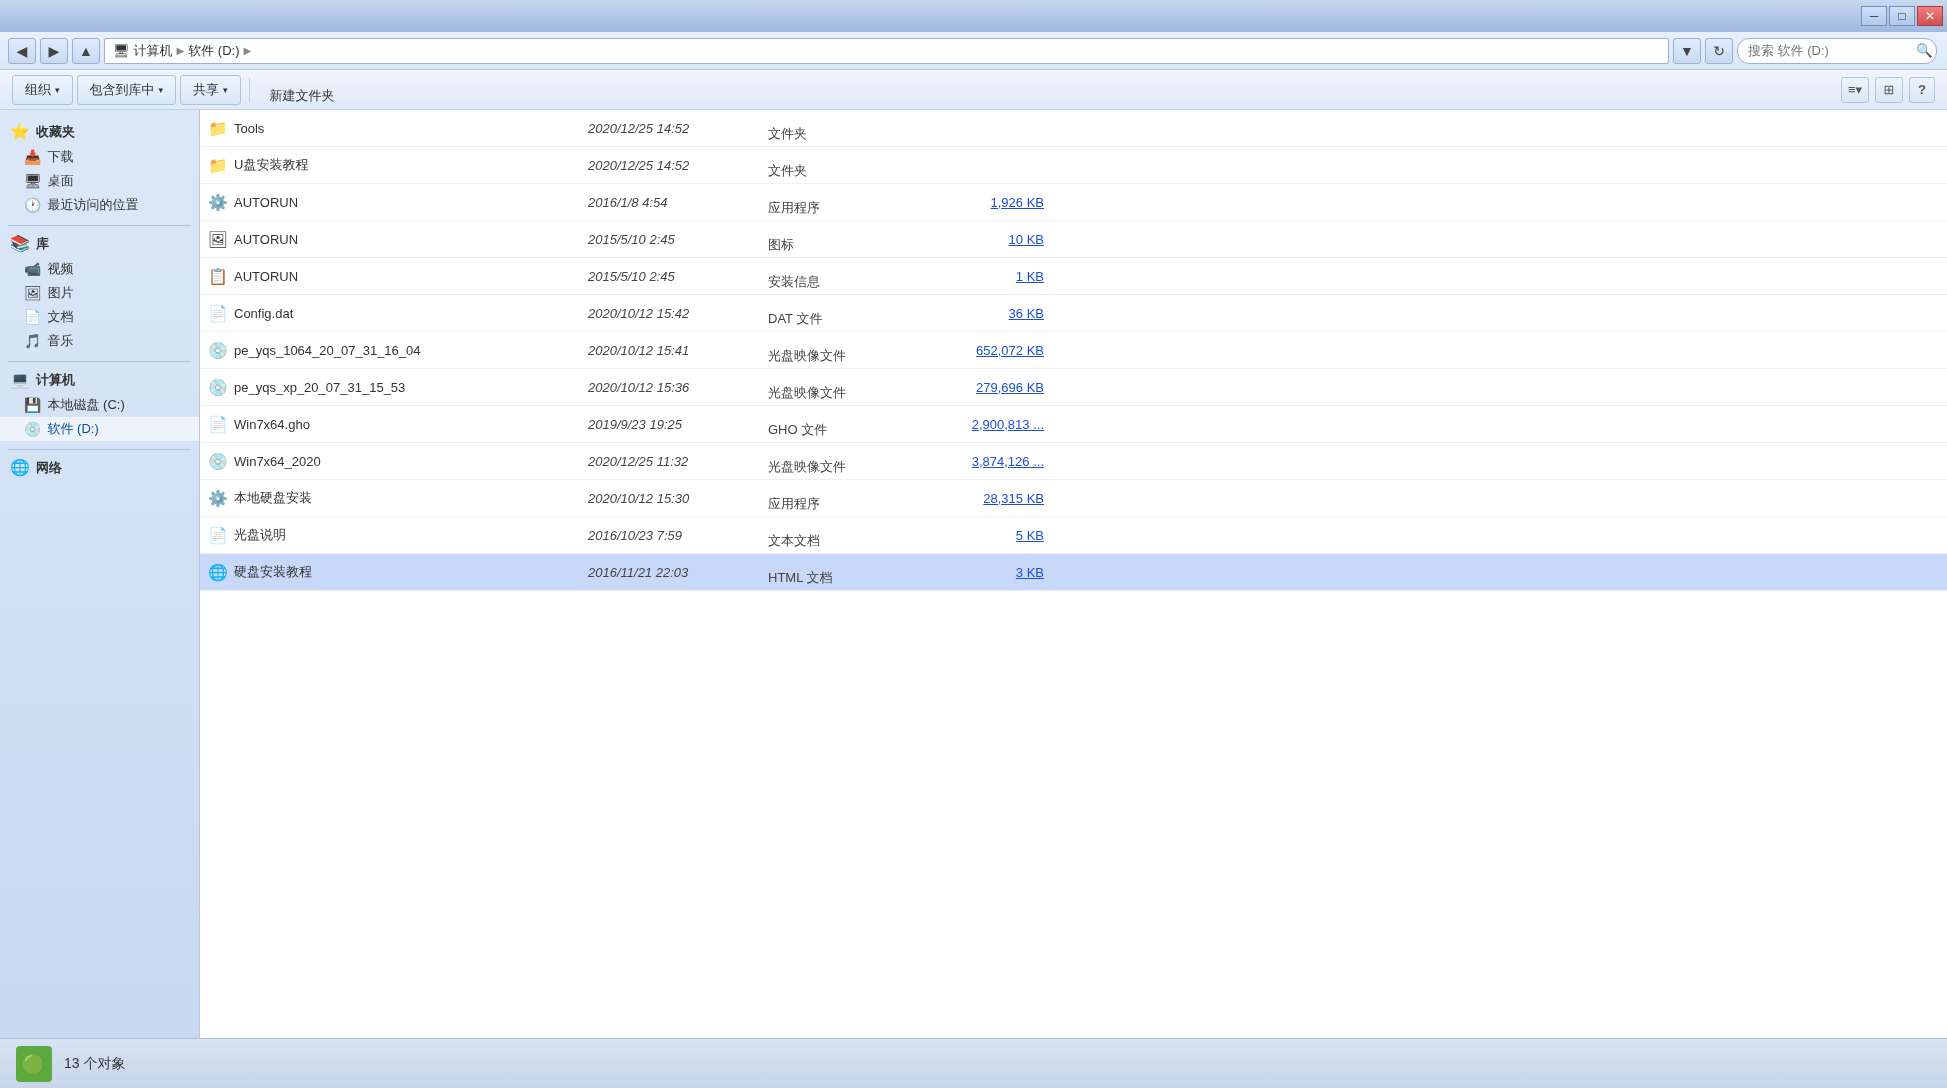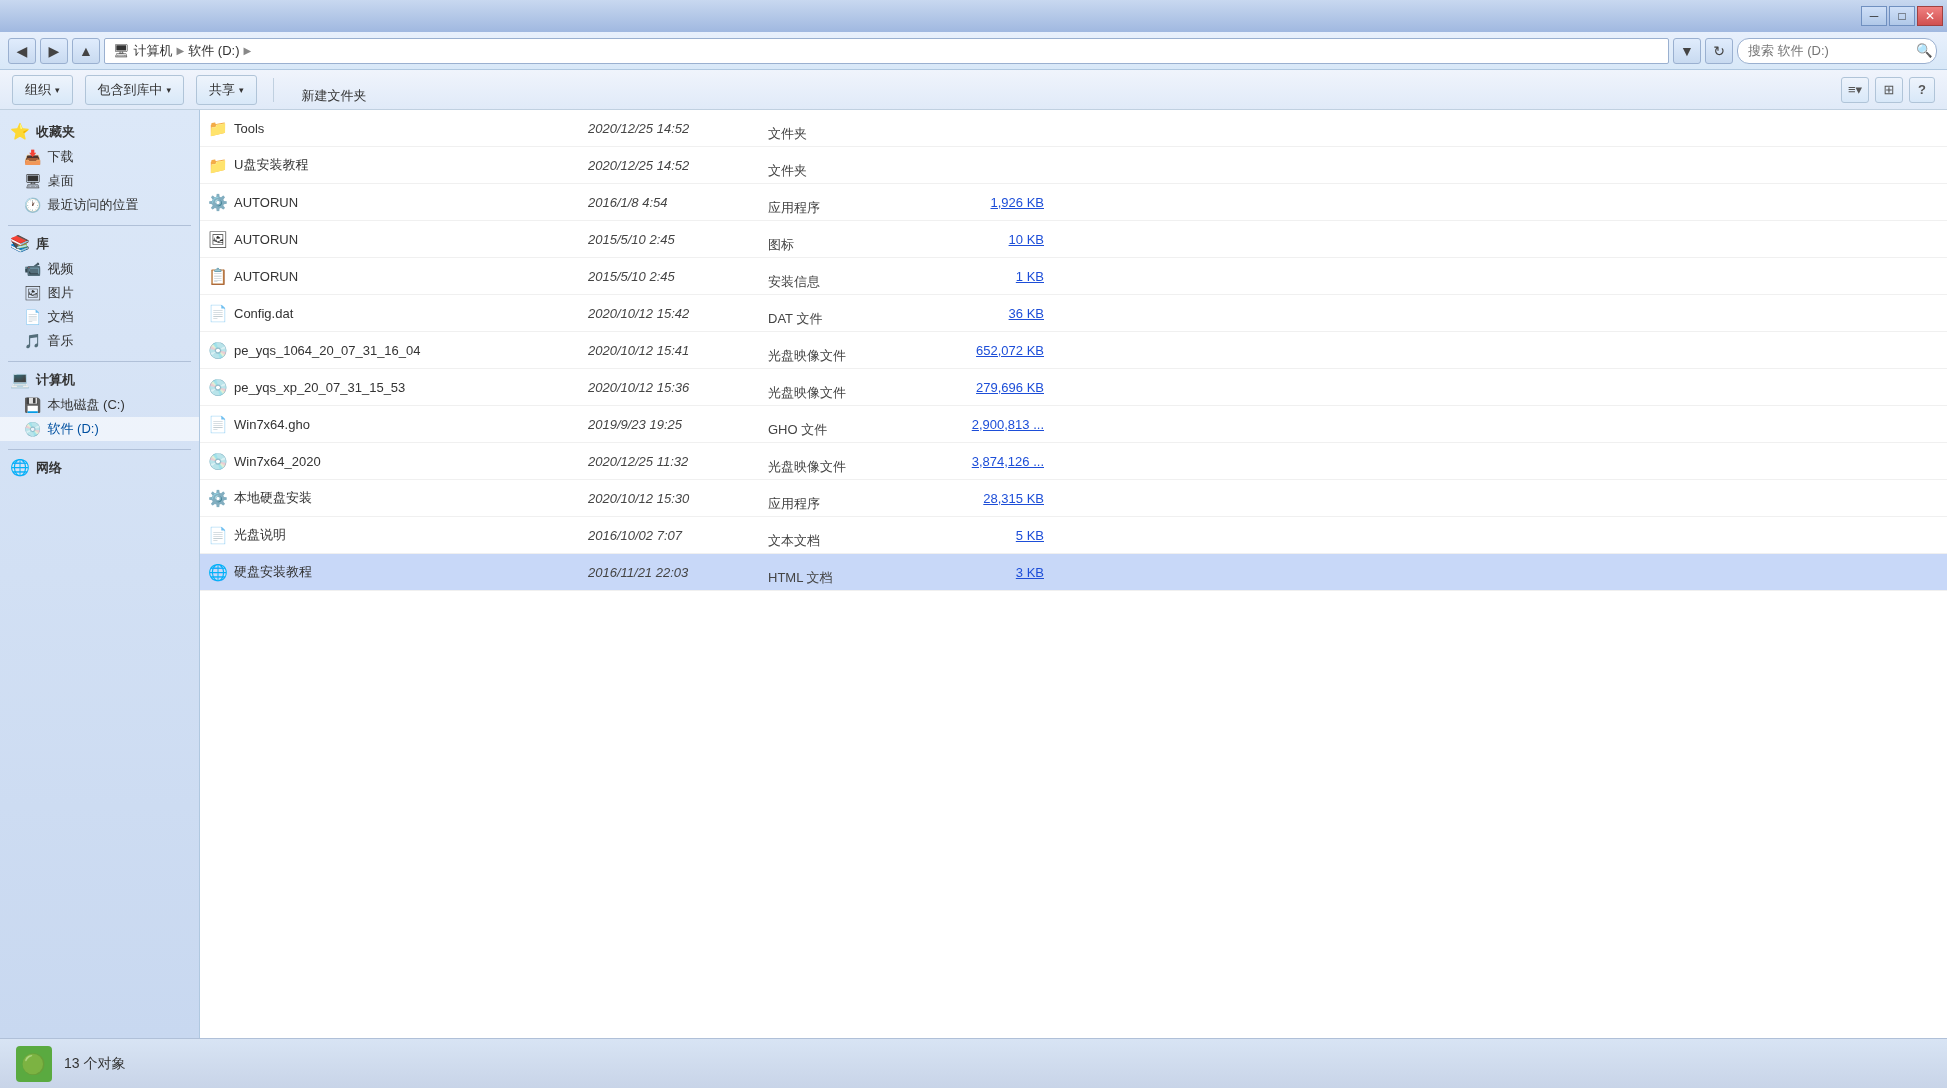--- a/index.html
+++ b/index.html
@@ -96,21 +96,21 @@
       color: #555;
     }
 
     
     .toolbar {
       background: linear-gradient(to bottom, #f0f4fc, #e0eaf8);
       height: 40px;
       display: flex;
       align-items: center;
       padding: 0 12px;
-      gap: 12px;
+      gap: 4px;
       border-bottom: 1px solid #c0d0e0;
       flex-shrink: 0;
     }
     .toolbar-btn {
       height: 30px;
       padding: 0 12px;
       background: linear-gradient(to bottom, #eef4fc, #d8e8f8);
       border: 1px solid #b0c4d8;
       border-radius: 3px;
       cursor: pointer;
@@ -474,21 +474,21 @@
     </div>
     <div class="file-cell file-date-cell">2020/10/12 15:30</div>
     <div class="file-cell file-type-cell">应用程序</div>
     <div class="file-cell file-size-cell">28,315 KB</div>
   </div>
         <div class="file-row">
     <div class="file-cell file-name-cell">
       <span class="file-icon">📄</span>
       <span>光盘说明</span>
     </div>
-    <div class="file-cell file-date-cell">2016/10/02 7:07</div>
+    <div class="file-cell file-date-cell">2016/10/23 7:59</div>
     <div class="file-cell file-type-cell">文本文档</div>
     <div class="file-cell file-size-cell">5 KB</div>
   </div>
         <div class="file-row selected">
     <div class="file-cell file-name-cell">
       <span class="file-icon">🌐</span>
       <span>硬盘安装教程</span>
     </div>
     <div class="file-cell file-date-cell">2016/11/21 22:03</div>
     <div class="file-cell file-type-cell">HTML 文档</div>

